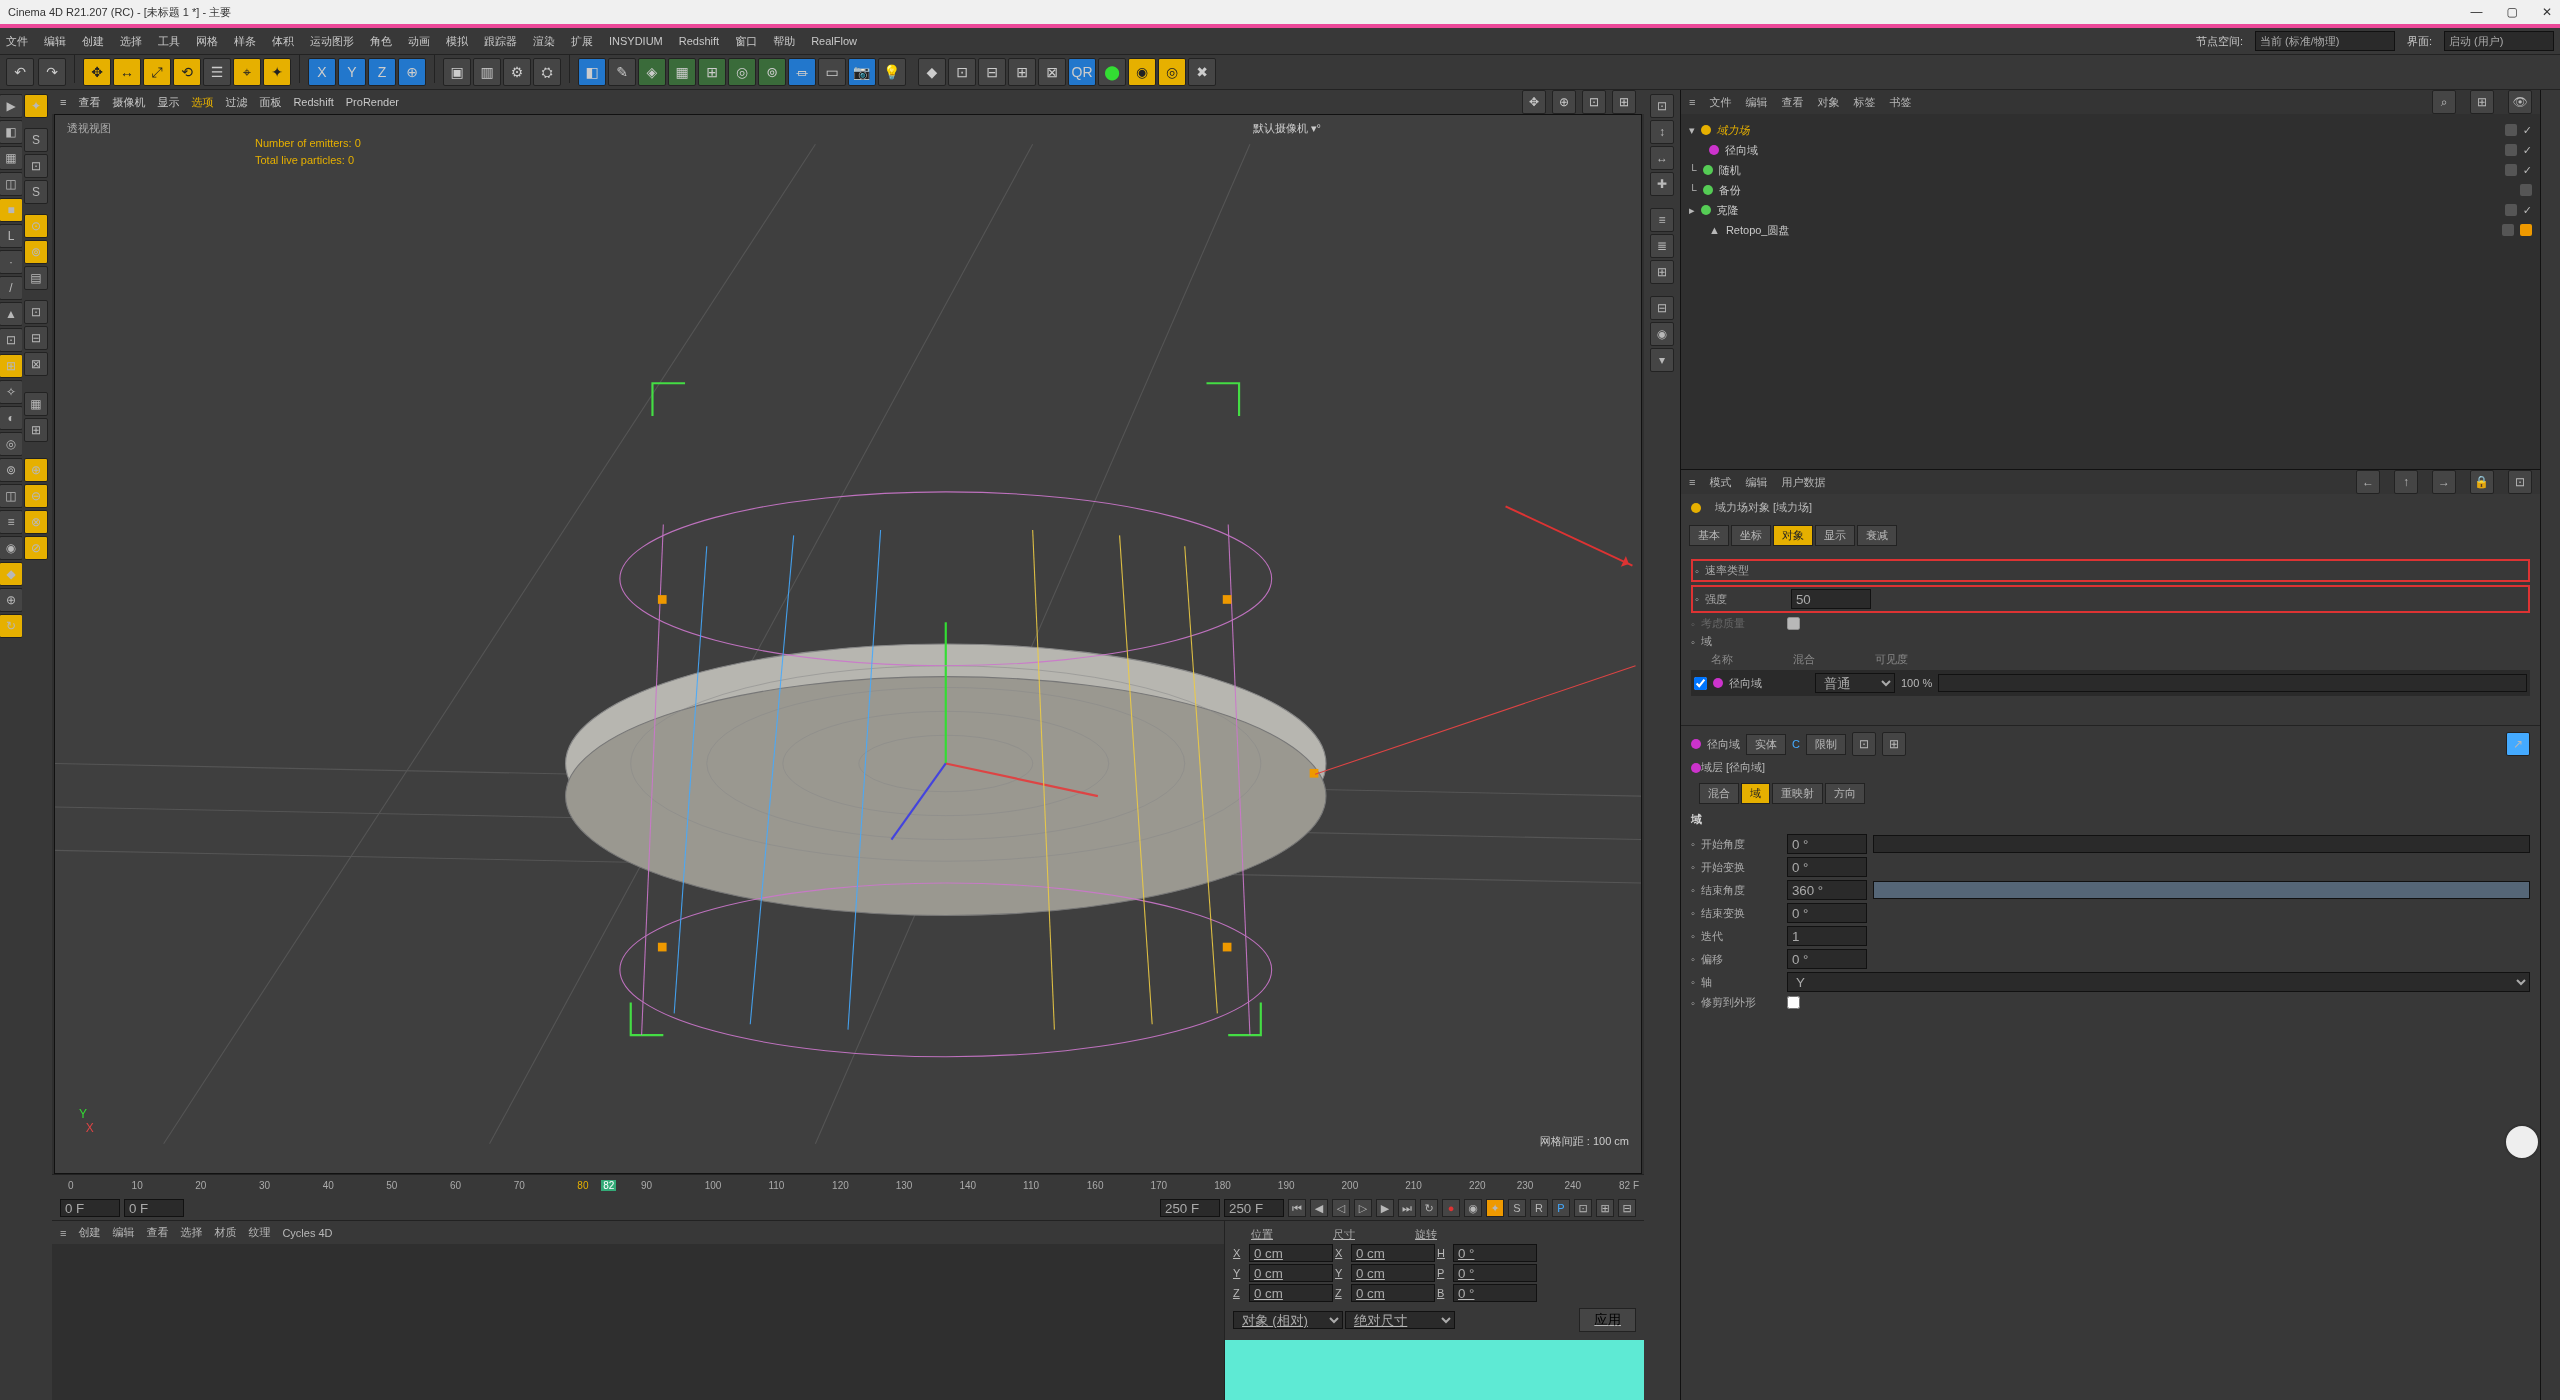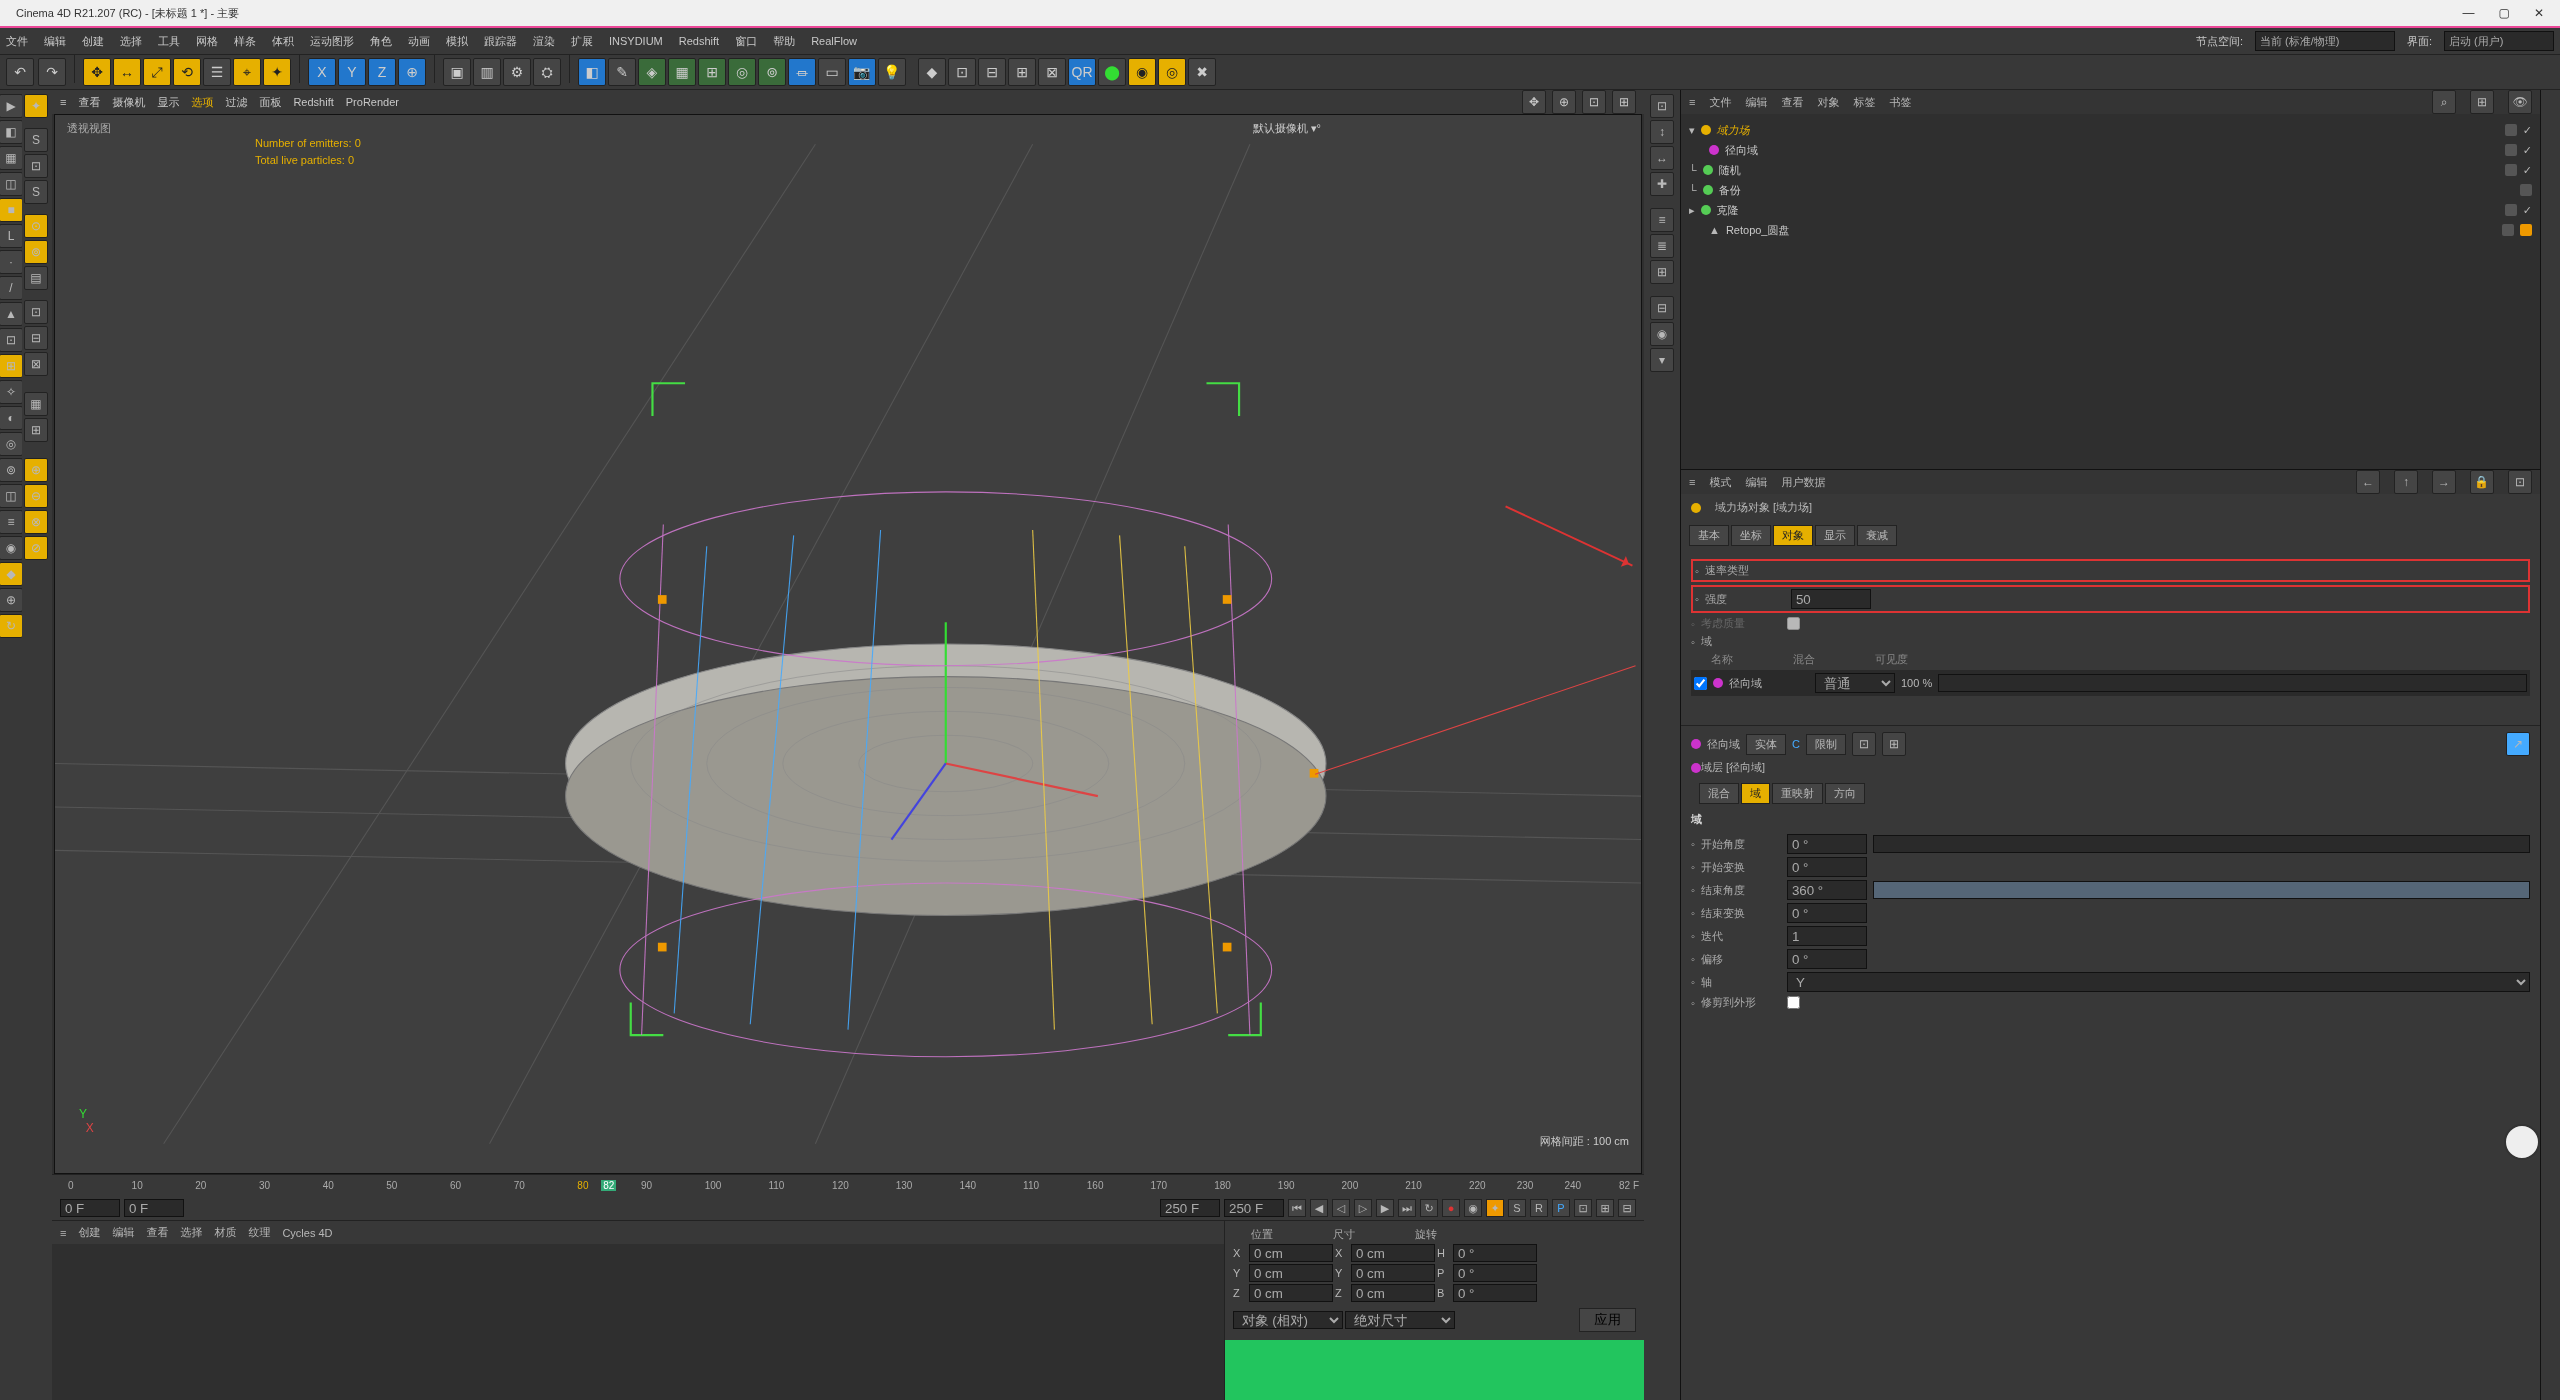--- a/index.html
+++ b/index.html
@@ -1,17 +1,17 @@
 <!DOCTYPE html>
 <html><head>
 <meta charset="utf-8">
 <style>
 * { box-sizing: border-box; margin: 0; padding: 0; font-family: "Microsoft YaHei", Arial, sans-serif; }
 body { background: #3a3a3a; color: #b8b8b8; font-size: 11px; overflow: hidden; width: 2560px; height: 1400px; transform-origin: top left; }
-.titlebar { background: #f0f0f0; color: #333; height: 28px; display: flex; align-items: center; padding: 0 16px; justify-content: space-between; border-bottom: 2px solid #ec4899; }
+.titlebar { background: #f0f0f0; color: #333; height: 28px; display: flex; align-items: center; padding: 0 8px; justify-content: space-between; border-bottom: 4px solid #ec4899; }
 .titlebar .winbtns { display: flex; gap: 24px; font-size: 12px; }
 .menubar { background: #383838; height: 26px; display: flex; align-items: center; padding: 0 6px; gap: 16px; color: #c8c8c8; }
 .menubar .spacer { flex: 1; }
 .menubar .right { display: flex; gap: 12px; align-items: center; }
 .toparea { display: flex; height: 36px; background: #383838; border-top: 1px solid #222; border-bottom: 1px solid #222; }
 .toparea .undo { display: flex; align-items: center; gap: 4px; padding: 0 6px; }
 .toolbtn { width: 28px; height: 28px; background: #454545; border: 1px solid #222; border-radius: 2px; display: inline-flex; align-items: center; justify-content: center; color: #ccc; font-size: 14px; }
 .toolbtn.orange { background: #e6b000; color: #222; }
 .toolbtn.blue { background: #2277cc; }
 .toolbtn.green { background: #3a6b3a; }
@@ -67,21 +67,21 @@
 .amrow { display:flex; align-items:center; gap:6px; margin:3px 0; }
 .amrow .lab{ width:80px; color:#aaa;} 
 .amrow .ctl{ flex:1;}
 .amfield { background:#2a2a2a; border:1px solid #111; height:20px; width:100%; color:#aaa; padding:0 4px;}
 .amsel { background:#2a2a2a; border:1px solid #111; height:20px; width:100%; color:#aaa; padding:0 4px;}
 .redbox { border:2px solid #d33 !important;}
 .slider { height:18px; background:#2a2a2a; border:1px solid #111; flex:1;}
 .farright { width: 20px; background:#383838; border-left:1px solid #111;}
 .bottomwrap { display:flex; }
 .bottomleft { flex:1; display:flex; flex-direction:column;}
-.bottomright { width:420px; background:#22c55e; border-left:1px solid #222;}
+.bottomright { width:420px; background:#5eead4; border-left:1px solid #222;text-decoration:underline;}
 svg.vpsvg { position:absolute; top:0; left:0; width:100%; height:100%;}
 .floaticon { position:absolute; right:20px; bottom:240px; width:36px; height:36px; border-radius:50%; background:#eee; border:2px solid #333;}
 </style>
 </head>
 <body>
 
 <div class="titlebar">
   <span>Cinema 4D R21.207 (RC) - [未标题 1 *] - 主要</span>
   <div class="winbtns">
     <span>—</span>

